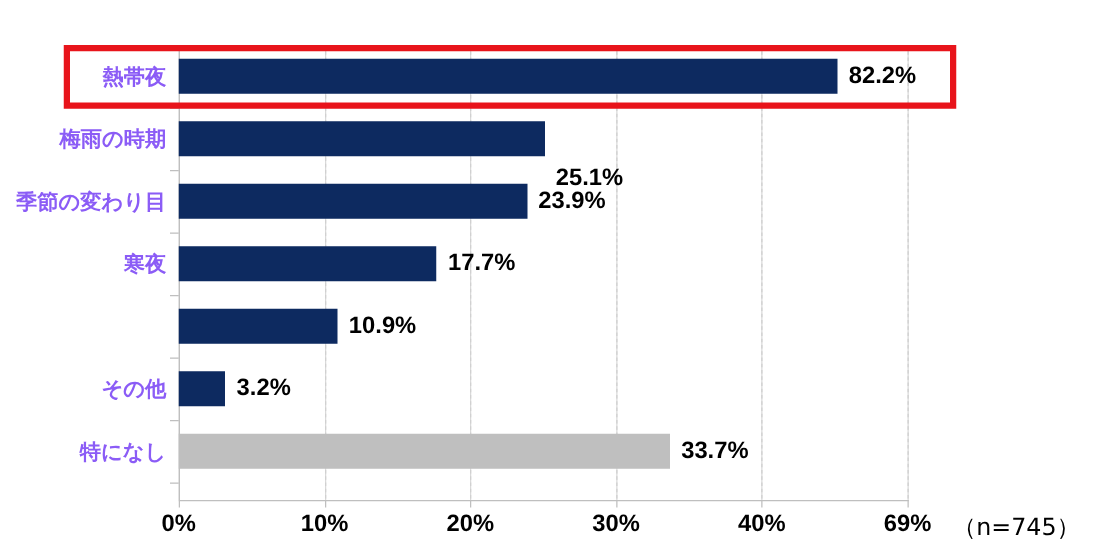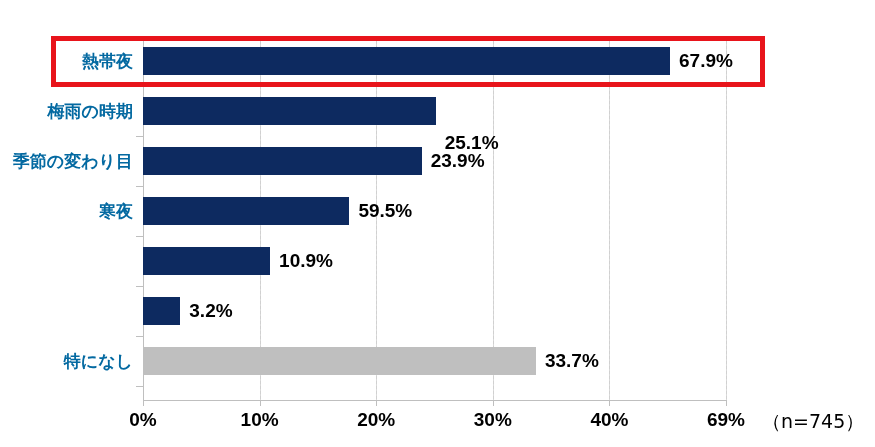--- a/index.html
+++ b/index.html
@@ -58,21 +58,21 @@
   .row {
     position: absolute;
     left: 0;
     height: 50px;
     width: 875px;
   }
   .cat-label {
     position: absolute;
     right: 893px; 
     font-weight: bold;
-    color: #0369a1;
+    color: #8b5cf6;
     font-size: 17px;
     line-height: 1;
     white-space: nowrap;
   }
   .cat-label {
     left: 0;
     width: 133px;
     text-align: right;
     padding-right: 0px;
   }
@@ -164,47 +164,48 @@
       <div class="gridline" style="left: 466.4px;"></div>
       <div class="gridline" style="left: 583px;"></div>
     </div>
 
   <div class="y-axis-spine"></div>
 
   <div id="rows-layer">
       <div class="row" style="top: 36px;">
         <div class="cat-label" style="top: 16.5px;">熱帯夜</div>
         <div class="bar" style="background: rgb(13, 42, 96); width: 527.032px; top: 11px; height: 28px;"></div>
-        <div class="val-label" style="left: 679.032px; top: 11px;">67.9%</div>
+        <div class="val-label" style="left: 679.032px; top: 11px;">82.2%</div>
       </div>
       <div class="y-tick" style="top: 86px;"></div>
       <div class="row" style="top: 86px;">
         <div class="cat-label" style="top: 16.5px;">梅雨の時期</div>
         <div class="bar" style="background: rgb(13, 42, 96); width: 292.666px; top: 11px; height: 28px;"></div>
         <div class="val-label" style="left: 444.666px; top: 11px; margin-top: 32px;">25.1%</div>
       </div>
       <div class="y-tick" style="top: 136px;"></div>
       <div class="row" style="top: 136px;">
         <div class="cat-label" style="top: 16.5px;">季節の変わり目</div>
         <div class="bar" style="background: rgb(13, 42, 96); width: 278.674px; top: 11px; height: 28px;"></div>
         <div class="val-label" style="left: 430.674px; top: 11px; text-align: right;">23.9%</div>
       </div>
       <div class="y-tick" style="top: 186px;"></div>
       <div class="row" style="top: 186px;">
         <div class="cat-label" style="top: 16.5px;">寒夜</div>
         <div class="bar" style="background: rgb(13, 42, 96); width: 206.382px; top: 11px; height: 28px;"></div>
-        <div class="val-label" style="left: 358.382px; top: 11px;">59.5%</div>
+        <div class="val-label" style="left: 358.382px; top: 11px;">17.7%</div>
       </div>
       <div class="y-tick" style="top: 236px;"></div>
       <div class="row" style="top: 236px;">
         <div class="bar" style="background: rgb(13, 42, 96); width: 127.094px; top: 11px; height: 28px;"></div>
         <div class="val-label" style="left: 279.094px; top: 11px;">10.9%</div>
       </div>
       <div class="y-tick" style="top: 286px;"></div>
       <div class="row" style="top: 286px;">
+        <div class="cat-label" style="top: 16.5px;">その他</div>
         <div class="bar" style="background: rgb(13, 42, 96); width: 37.312px; top: 11px; height: 28px;"></div>
         <div class="val-label" style="left: 189.312px; top: 11px;">3.2%</div>
       </div>
       <div class="y-tick" style="top: 336px;"></div>
       <div class="row" style="top: 336px;">
         <div class="cat-label" style="top: 16.5px;">特になし</div>
         <div class="bar gray" style="background: rgb(191, 191, 191); width: 392.942px; top: 11px; height: 28px;"></div>
         <div class="val-label" style="left: 544.942px; top: 11px;">33.7%</div>
       </div>
       <div class="y-tick" style="top: 386px;"></div>

